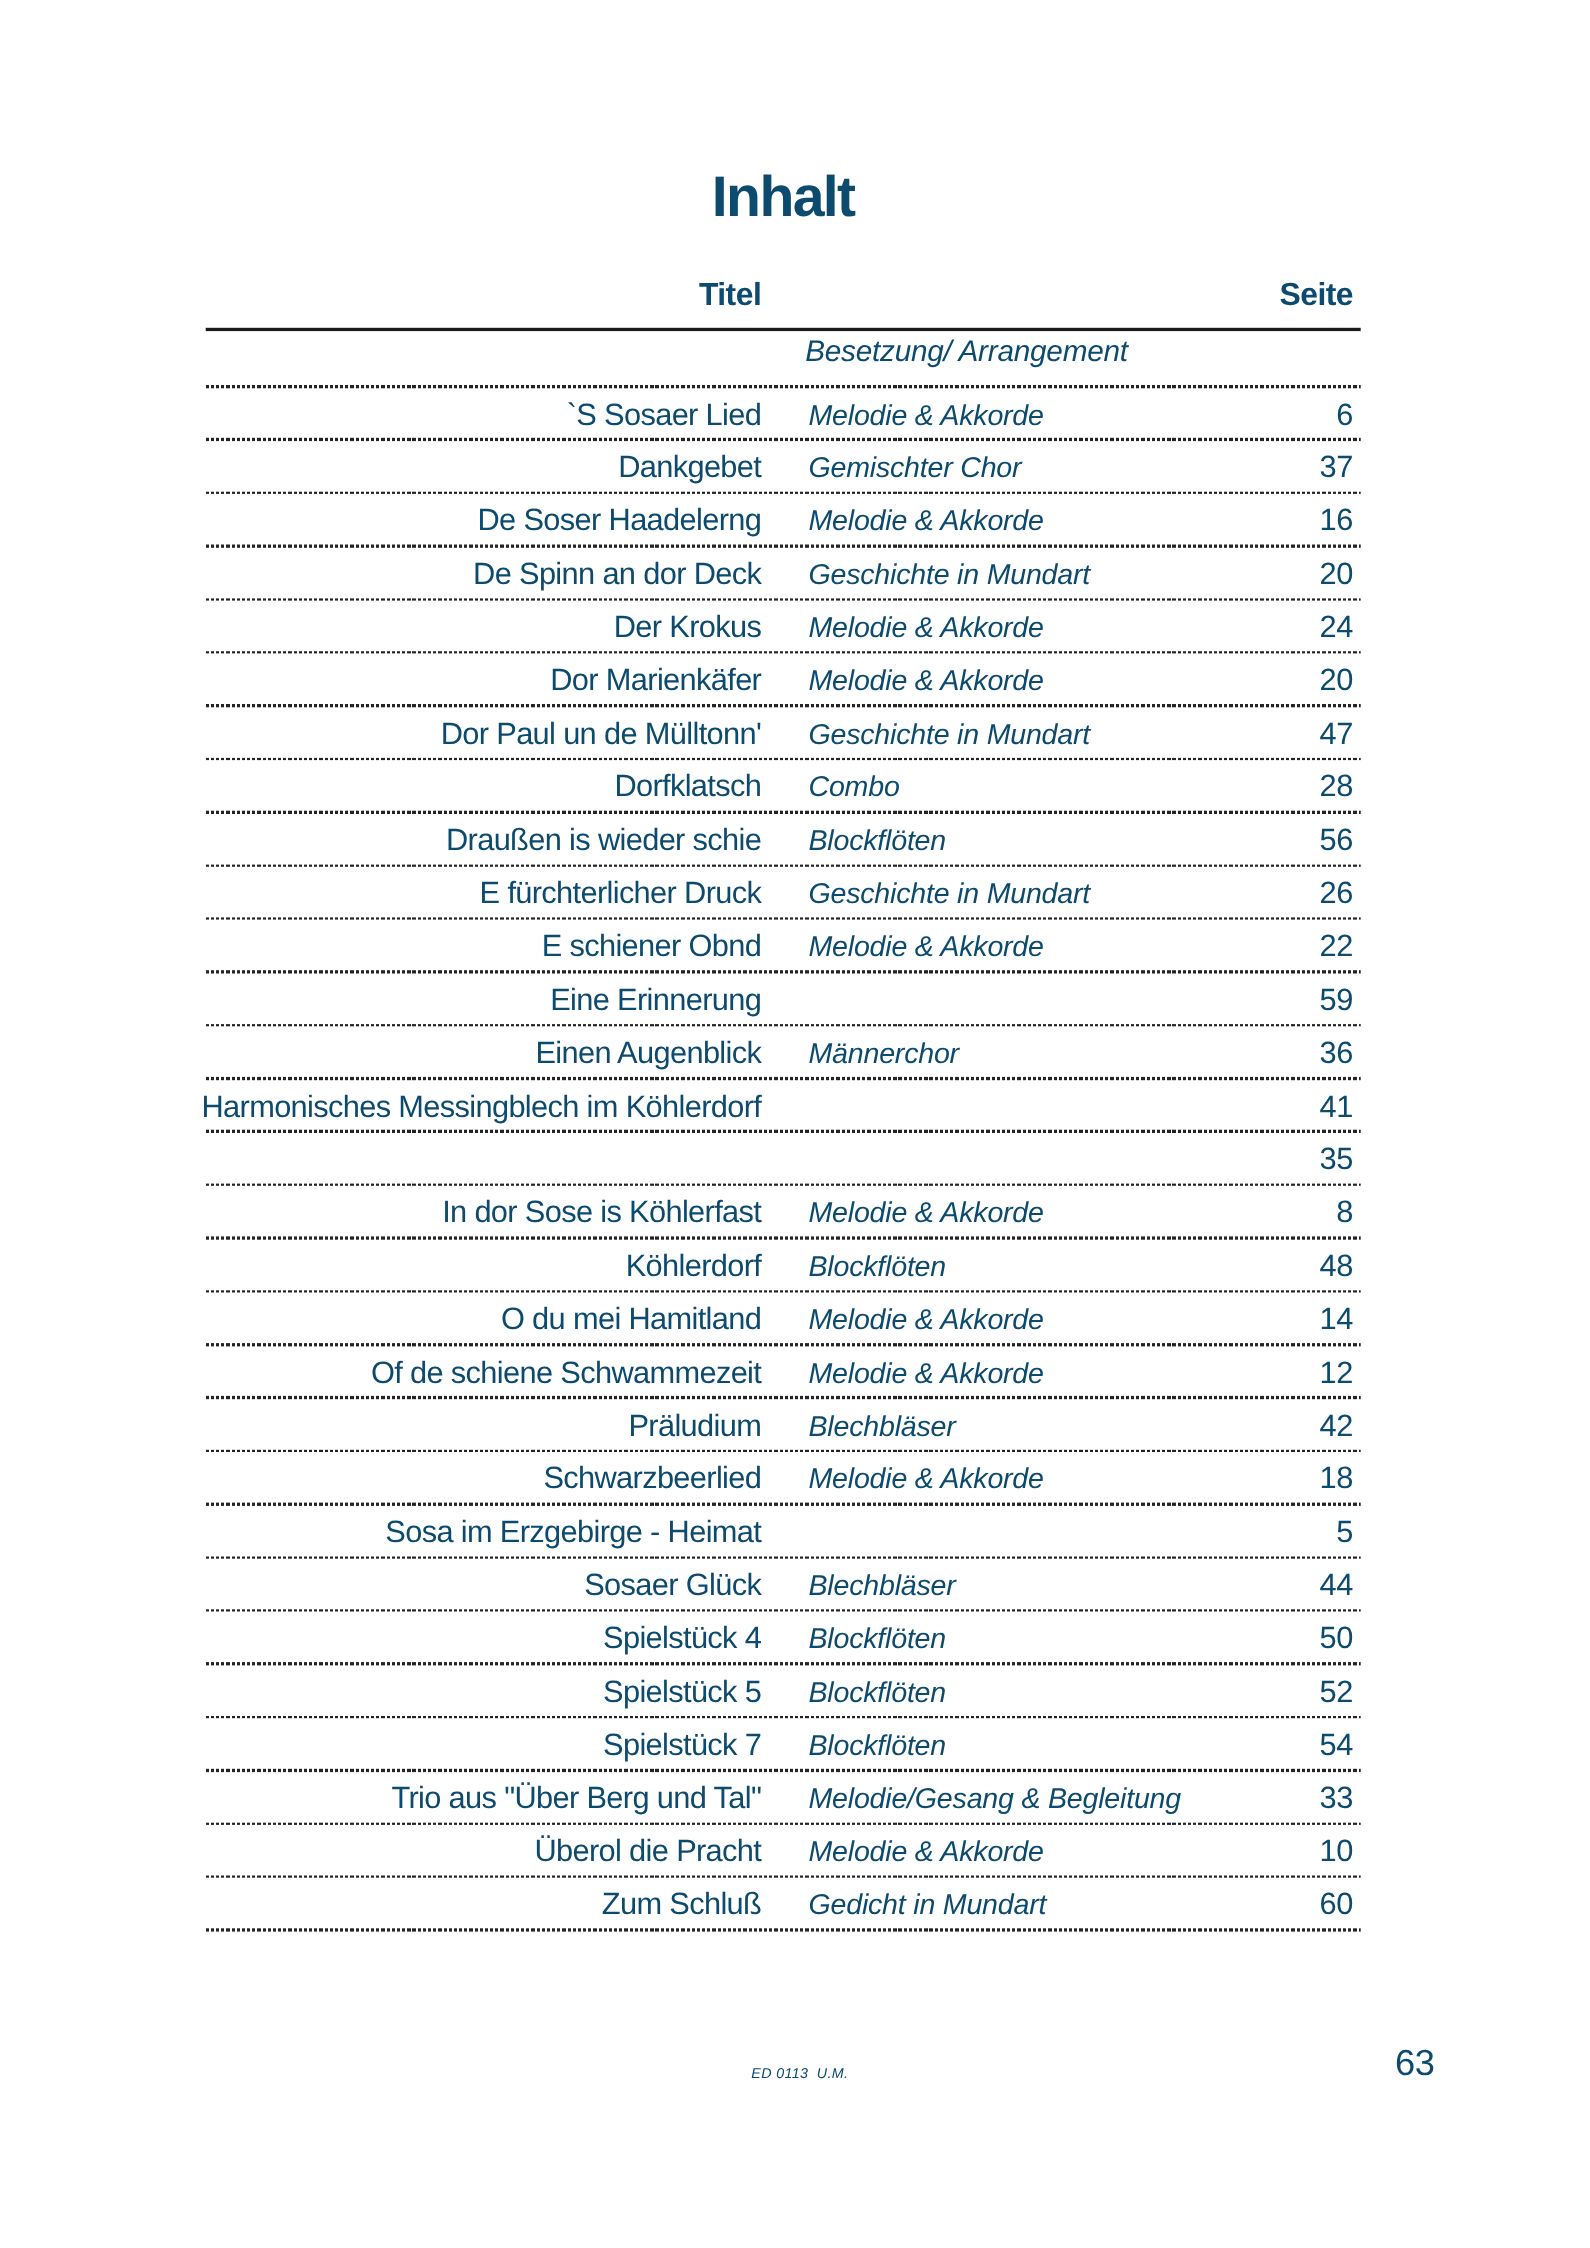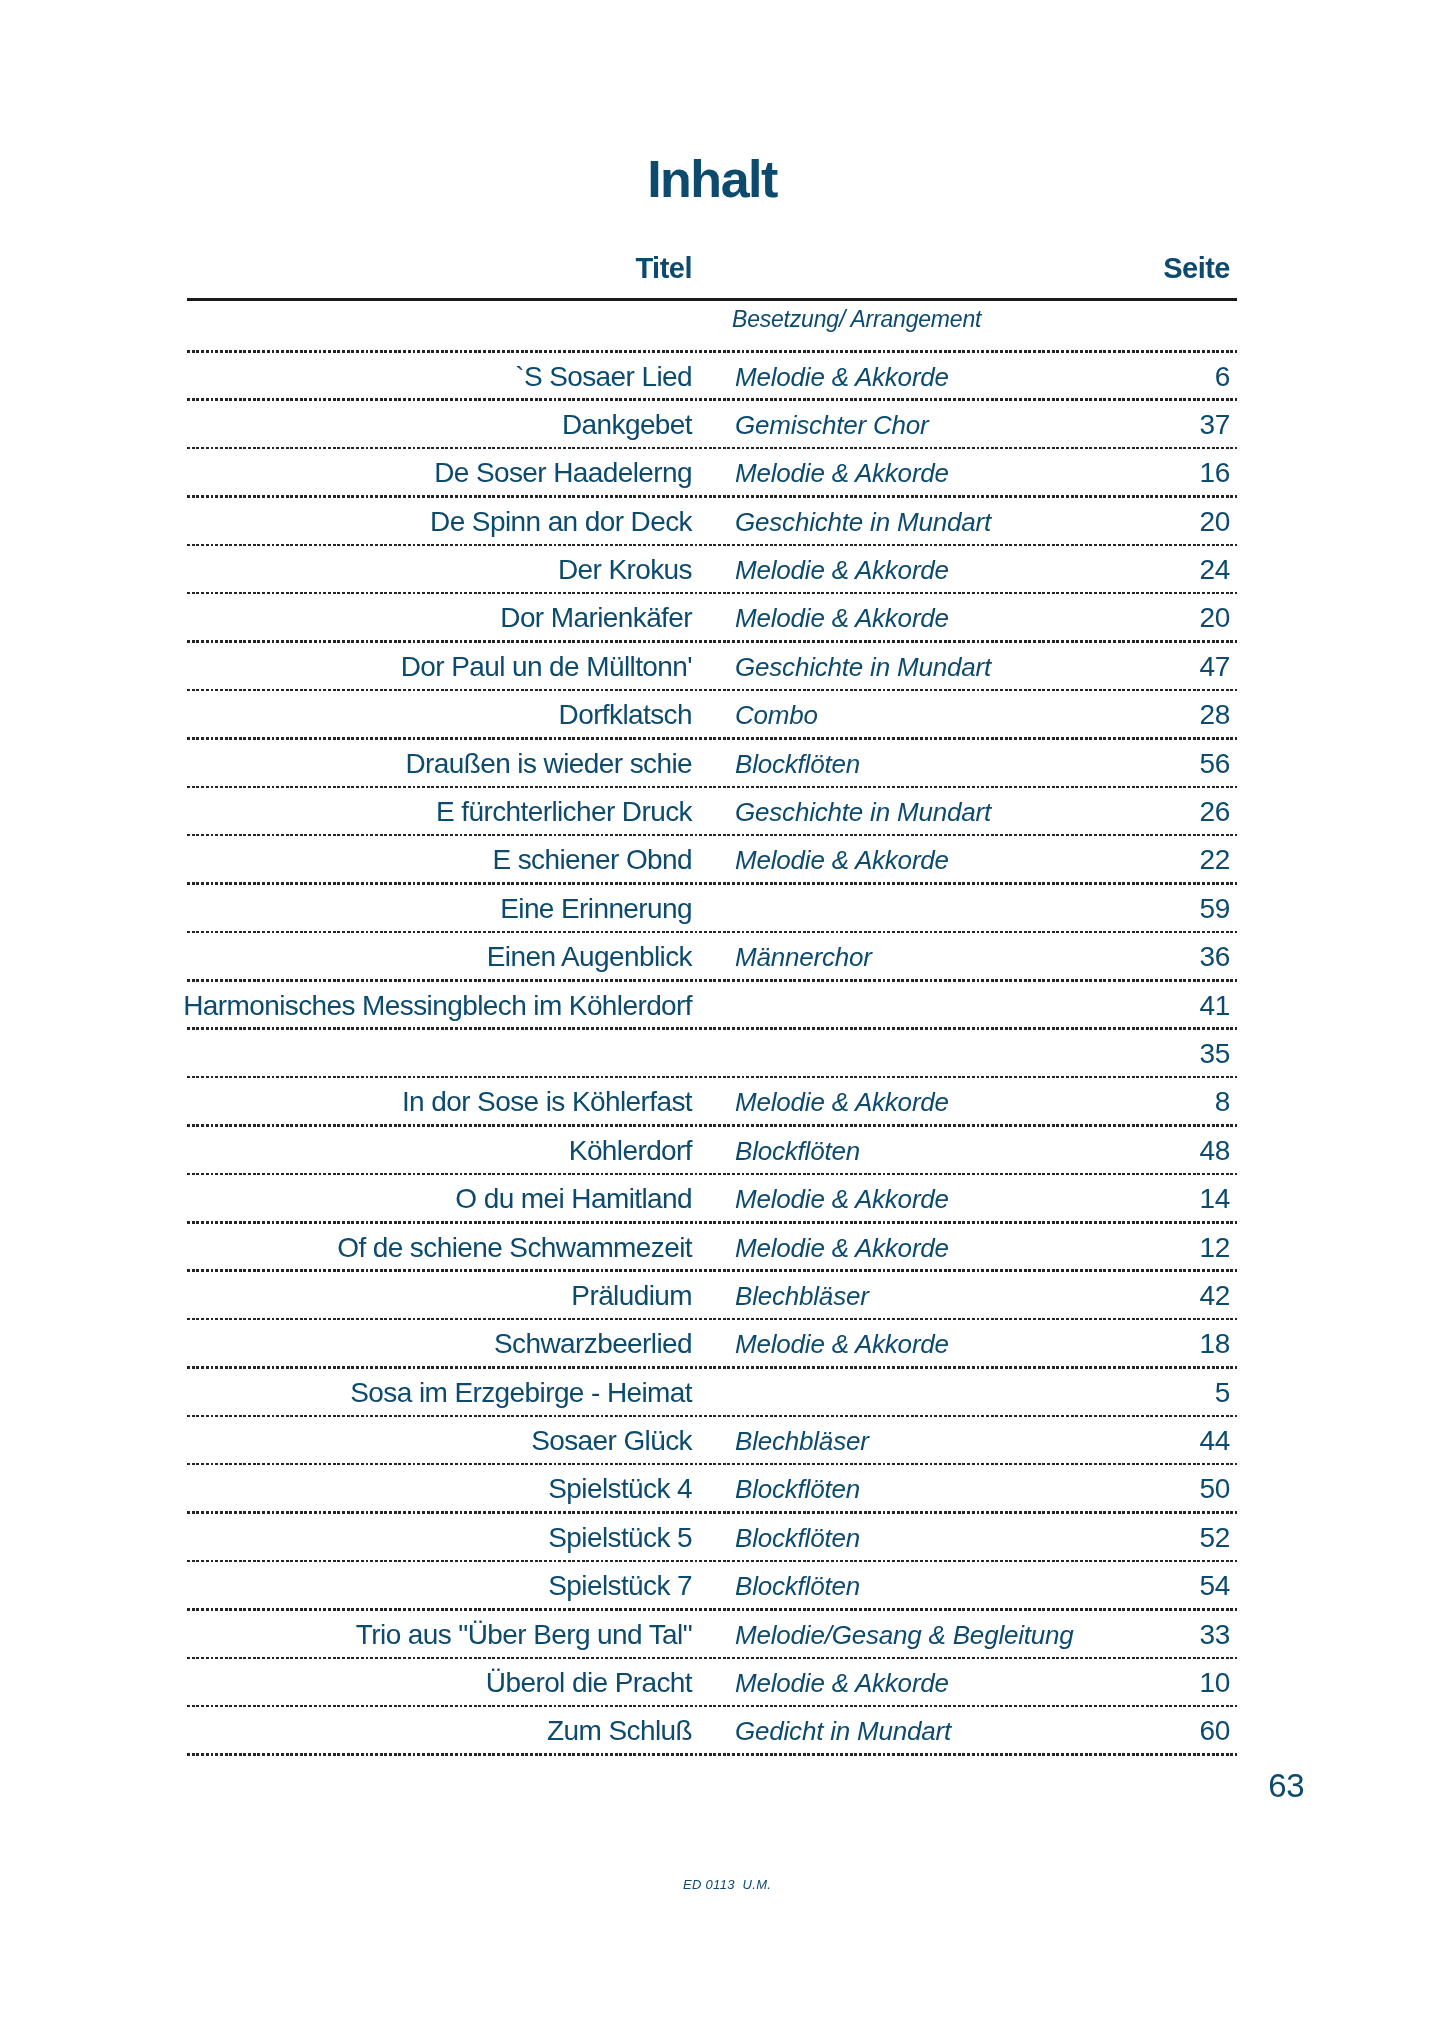--- a/index.html
+++ b/index.html
@@ -55,21 +55,21 @@
     left: 187px;
     top: 298px;
     width: 1050px;
     height: 3px;
     background: #1a1a1a;
   }
   .besetzung {
     position: absolute;
     left: 732px;
     top: 306px;
-    font-size: 23px;
+    font-size: 27px;
     font-style: italic;
     line-height: 26px;
     letter-spacing: -0.2px;
     white-space: nowrap;
   }
   .rows {
     position: absolute;
     left: 187px;
     top: 350px;
     width: 1050px;
@@ -127,21 +127,21 @@
     top: 1877px;
     font-size: 13px;
     font-style: italic;
     letter-spacing: 0.3px;
     line-height: 16px;
     white-space: pre;
   }
   .folio {
     position: absolute;
     right: 141px;
-    top: 1769px;
+    top: 1858px;
     font-size: 33px;
     line-height: 34px;
     letter-spacing: -0.5px;
   }
 </style>
 </head>
 <body>
 
 <div class="page">
 

